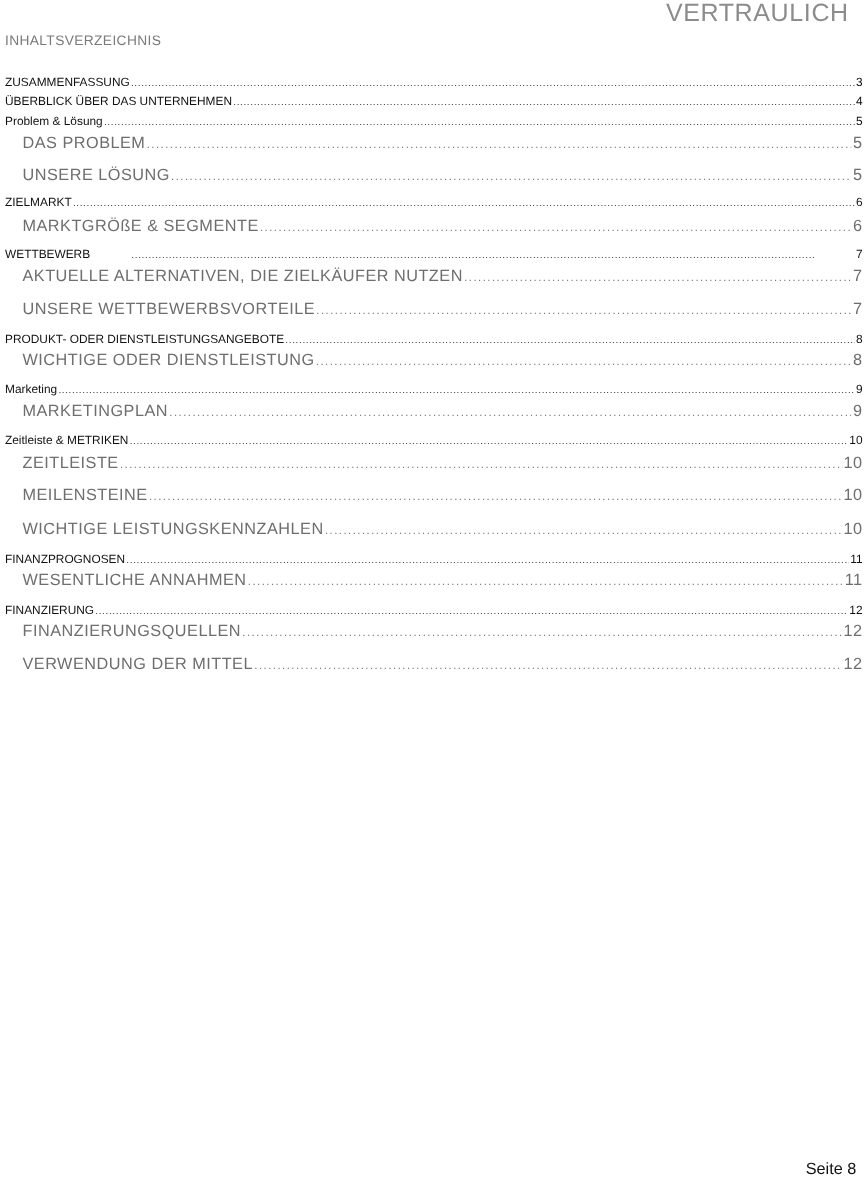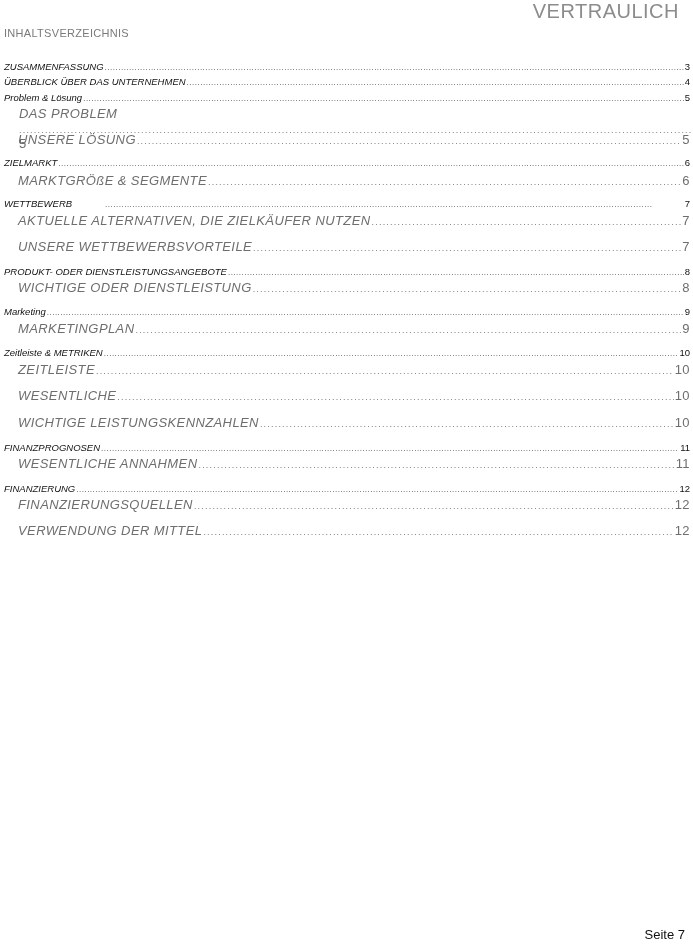--- a/index.html
+++ b/index.html
@@ -4,21 +4,21 @@
 <style>
   html, body { margin: 0; padding: 0; background: #ffffff; }
   body { width: 693px; height: 944px; position: relative; overflow: hidden;
          font-family: "DejaVu Sans", sans-serif; color: #000; }
   .confidential { position: absolute; right: 14px; top: 0px; font-size: 20px; font-weight: normal;
                   color: #8c8c8c; letter-spacing: 0.5px; font-family: "Liberation Sans", sans-serif; }
   .toc-title { position: absolute; left: 4px; top: 27px; font-size: 11px; color: #7a7a7a;
                font-family: "Liberation Sans", sans-serif; letter-spacing: 0.3px; }
   .toc { position: absolute; left: 4px; top: 61px; width: 686px; }
   .entry { position: absolute; left: 0; right: 0; display: flex; align-items: baseline; white-space: nowrap; }
-  .entry .label { flex: none; font-style: italic; }
+  .entry .label { flex: none; }
   .entry .leader { flex: 1 1 auto; overflow: hidden; margin: 0 1px; }
   .entry .leader::before { content: "................................................................................................................................................................................................................................................................................................"; letter-spacing: 0.5px; }
   .entry .page { flex: none; }
   .lvl1 { font-size: 9.5px; color: #111; font-family: "Liberation Sans", sans-serif; }
   .lvl1 .leader::before { font-size: 8px; color: #333; }
   .lvl2 { font-size: 13px; color: #6e6e6e; padding-left: 14px; font-family: "Liberation Sans", sans-serif; letter-spacing: 0.4px; }
   .lvl2 .leader::before { font-size: 9px; color: #777; letter-spacing: 1.2px; }
   .footer { position: absolute; right: 8px; bottom: 2px; font-size: 13px; color: #111;
             font-family: "Liberation Sans", sans-serif; }
 </style>
@@ -37,21 +37,21 @@
     <div class="entry lvl1" style="top: 15px;">
       <span class="label">ÜBERBLICK ÜBER DAS UNTERNEHMEN</span>
       <span class="leader"></span>
       <span class="page">4</span>
     </div>
     <div class="entry lvl1" style="top: 31px;">
       <span class="label">Problem &amp; Lösung</span>
       <span class="leader"></span>
       <span class="page">5</span>
     </div>
-    <div class="entry lvl2" style="top: 45px; flex-direction: column;">
+    <div class="entry lvl2" style="top: 45px;">
       <span class="label">DAS PROBLEM</span>
       <span class="leader"></span>
       <span class="page">5</span>
     </div>
     <div class="entry lvl2" style="top: 71px;">
       <span class="label">UNSERE LÖSUNG</span>
       <span class="leader"></span>
       <span class="page">5</span>
     </div>
     <div class="entry lvl1" style="top: 96px;">
@@ -103,21 +103,21 @@
       <span class="label">Zeitleiste &amp; METRIKEN</span>
       <span class="leader"></span>
       <span class="page">10</span>
     </div>
     <div class="entry lvl2" style="top: 301px;">
       <span class="label">ZEITLEISTE</span>
       <span class="leader"></span>
       <span class="page">10</span>
     </div>
     <div class="entry lvl2" style="top: 327px;">
-      <span class="label">WESENTLICHE</span>
+      <span class="label">MEILENSTEINE</span>
       <span class="leader"></span>
       <span class="page">10</span>
     </div>
     <div class="entry lvl2" style="top: 354px;">
       <span class="label">WICHTIGE LEISTUNGSKENNZAHLEN</span>
       <span class="leader"></span>
       <span class="page">10</span>
     </div>
     <div class="entry lvl1" style="top: 381px;">
       <span class="label">FINANZPROGNOSEN</span>
@@ -139,13 +139,13 @@
       <span class="leader"></span>
       <span class="page">12</span>
     </div>
     <div class="entry lvl2" style="top: 462px;">
       <span class="label">VERWENDUNG DER MITTEL</span>
       <span class="leader"></span>
       <span class="page">12</span>
     </div>
   </div>
 
-<div class="footer">Seite 7</div>
+<div class="footer">Seite 8</div>
 
 </body></html>

